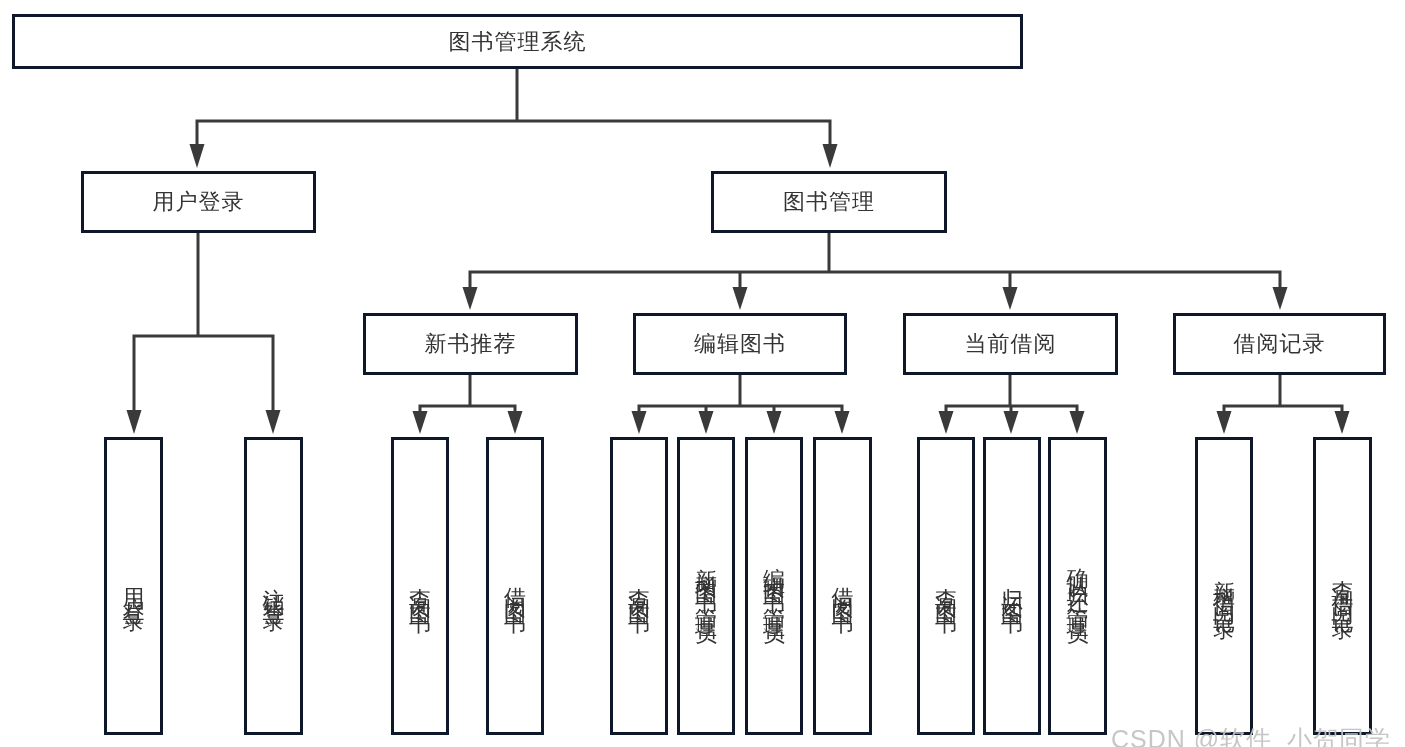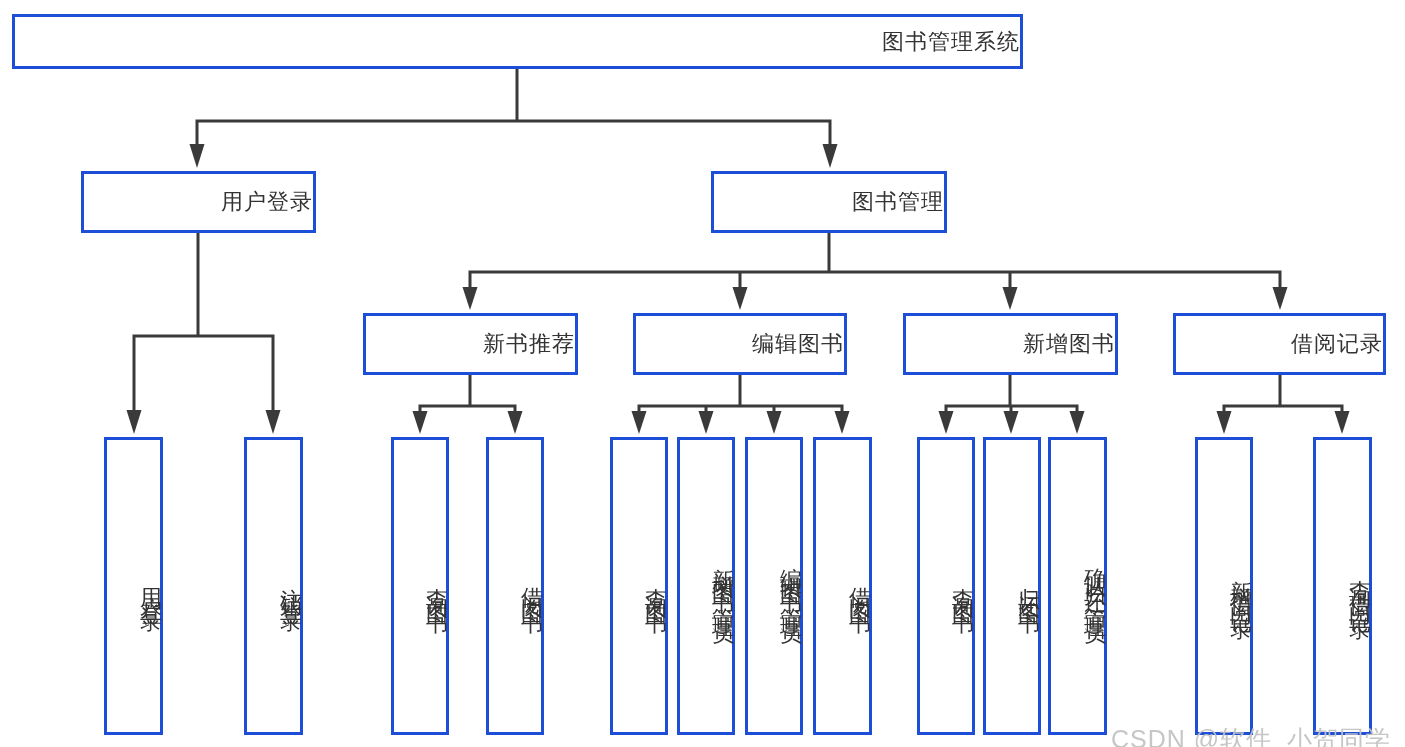--- a/index.html
+++ b/index.html
@@ -18,28 +18,27 @@
   .connectors {
     position: absolute;
     left: 0;
     top: 0;
     width: 1405px;
     height: 747px;
   }
   .box {
     position: absolute;
     box-sizing: border-box;
-    border: 3px solid #1d4ed8;
+    border: 3px solid #0f172a;
     background: #ffffff;
     display: flex;
     align-items: center;
-    justify-content: flex-end;
+    justify-content: center;
     color: #333333;
     font-size: 22px;
-    font-family: Liberation Mono, monospace;
   }
   .box .lbl {
     letter-spacing: 1px;
     white-space: nowrap;
   }
   .box.vert .lbl {
     writing-mode: vertical-rl;
     text-orientation: mixed;
     letter-spacing: 8px;
     white-space: normal;
@@ -142,21 +141,21 @@
     <span class="lbl">新书推荐</span>
   </div>
 
   <div class="box n-mgmt">
     <span class="lbl">图书管理</span>
   </div>
   <div class="box n-g1">
     <span class="lbl">编辑图书</span>
   </div>
   <div class="box n-g2">
-    <span class="lbl">新增图书</span>
+    <span class="lbl">当前借阅</span>
   </div>
   <div class="box n-g3">
     <span class="lbl">借阅记录</span>
   </div>
 
   <div class="box vert leaf n-l0">
     <span class="lbl">用户登录</span>
   </div>
   <div class="box vert leaf n-l1">
     <span class="lbl">注销登录</span>

